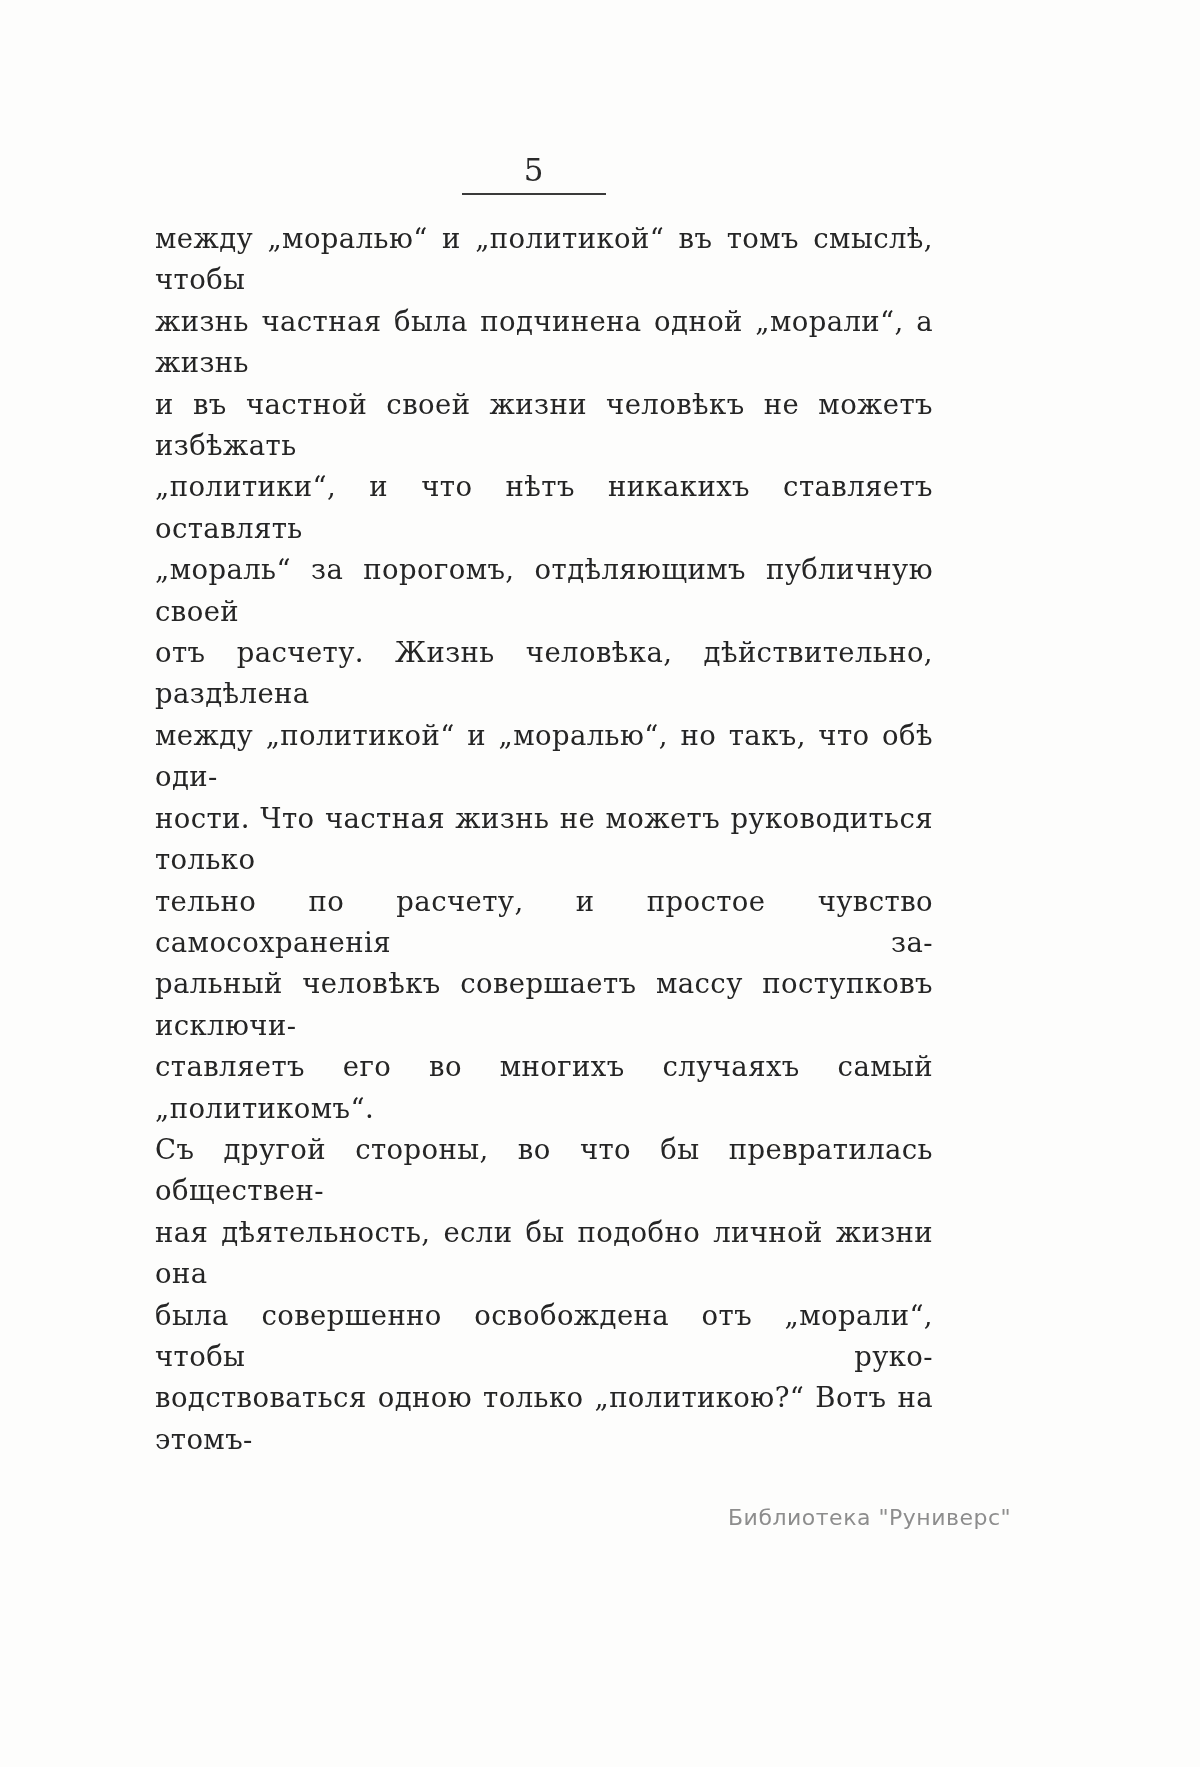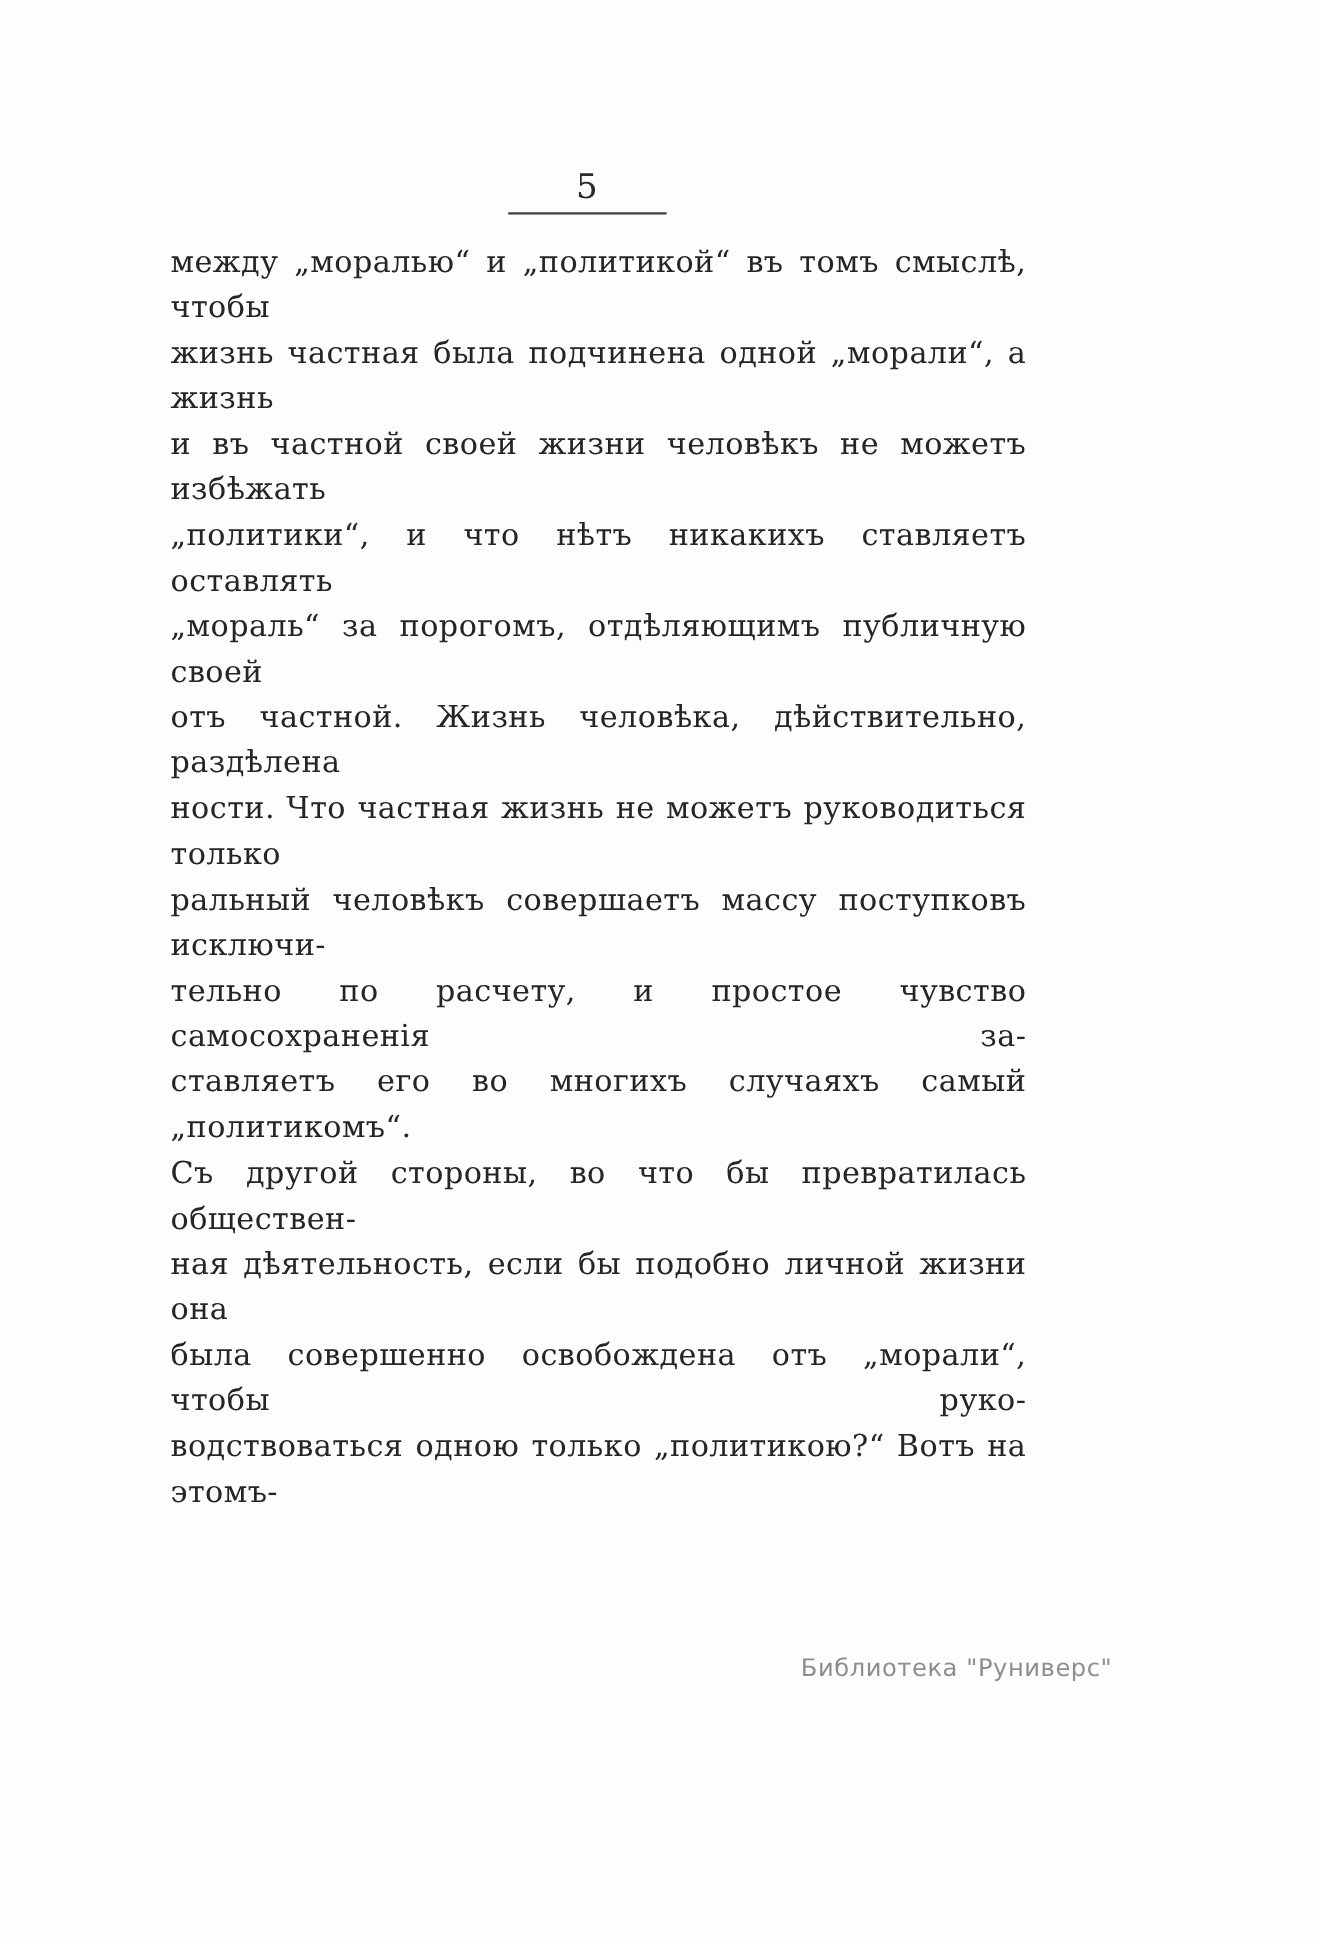--- a/index.html
+++ b/index.html
@@ -69,24 +69,25 @@
     <div class="page-number">5</div>
     <div class="page-number-rule"></div>
   </div>
 
   <div class="text-block">
       <div class="line">между „моралью“ и „политикой“ въ томъ смыслѣ, чтобы</div>
       <div class="line">жизнь частная была подчинена одной „морали“, а жизнь</div>
       <div class="line">и въ частной своей жизни человѣкъ не можетъ избѣжать</div>
       <div class="line">„политики“, и что нѣтъ никакихъ ставляетъ оставлять</div>
       <div class="line">„мораль“ за порогомъ, отдѣляющимъ публичную своей</div>
-      <div class="line">отъ частной. Жизнь человѣка, дѣйствительно, раздѣлена</div>
+      <div class="line">отъ расчету. Жизнь человѣка, дѣйствительно, раздѣлена</div>
+      <div class="line">между „политикой“ и „моралью“, но такъ, что обѣ оди-</div>
       <div class="line">ности. Что частная жизнь не можетъ руководиться только</div>
+      <div class="line">тельно по расчету, и простое чувство самосохраненія за-</div>
       <div class="line">ральный человѣкъ совершаетъ массу поступковъ исключи-</div>
-      <div class="line">тельно по расчету, и простое чувство самосохраненія за-</div>
       <div class="line">ставляетъ его во многихъ случаяхъ самый „политикомъ“.</div>
       <div class="line">Съ другой стороны, во что бы превратилась обществен-</div>
       <div class="line">ная дѣятельность, если бы подобно личной жизни она</div>
       <div class="line">была совершенно освобождена отъ „морали“, чтобы руко-</div>
       <div class="line">водствоваться одною только „политикою?“ Вотъ на этомъ-</div>
     </div>
 
   <div class="watermark">Библиотека "Руниверс"</div>
 
 </div>

